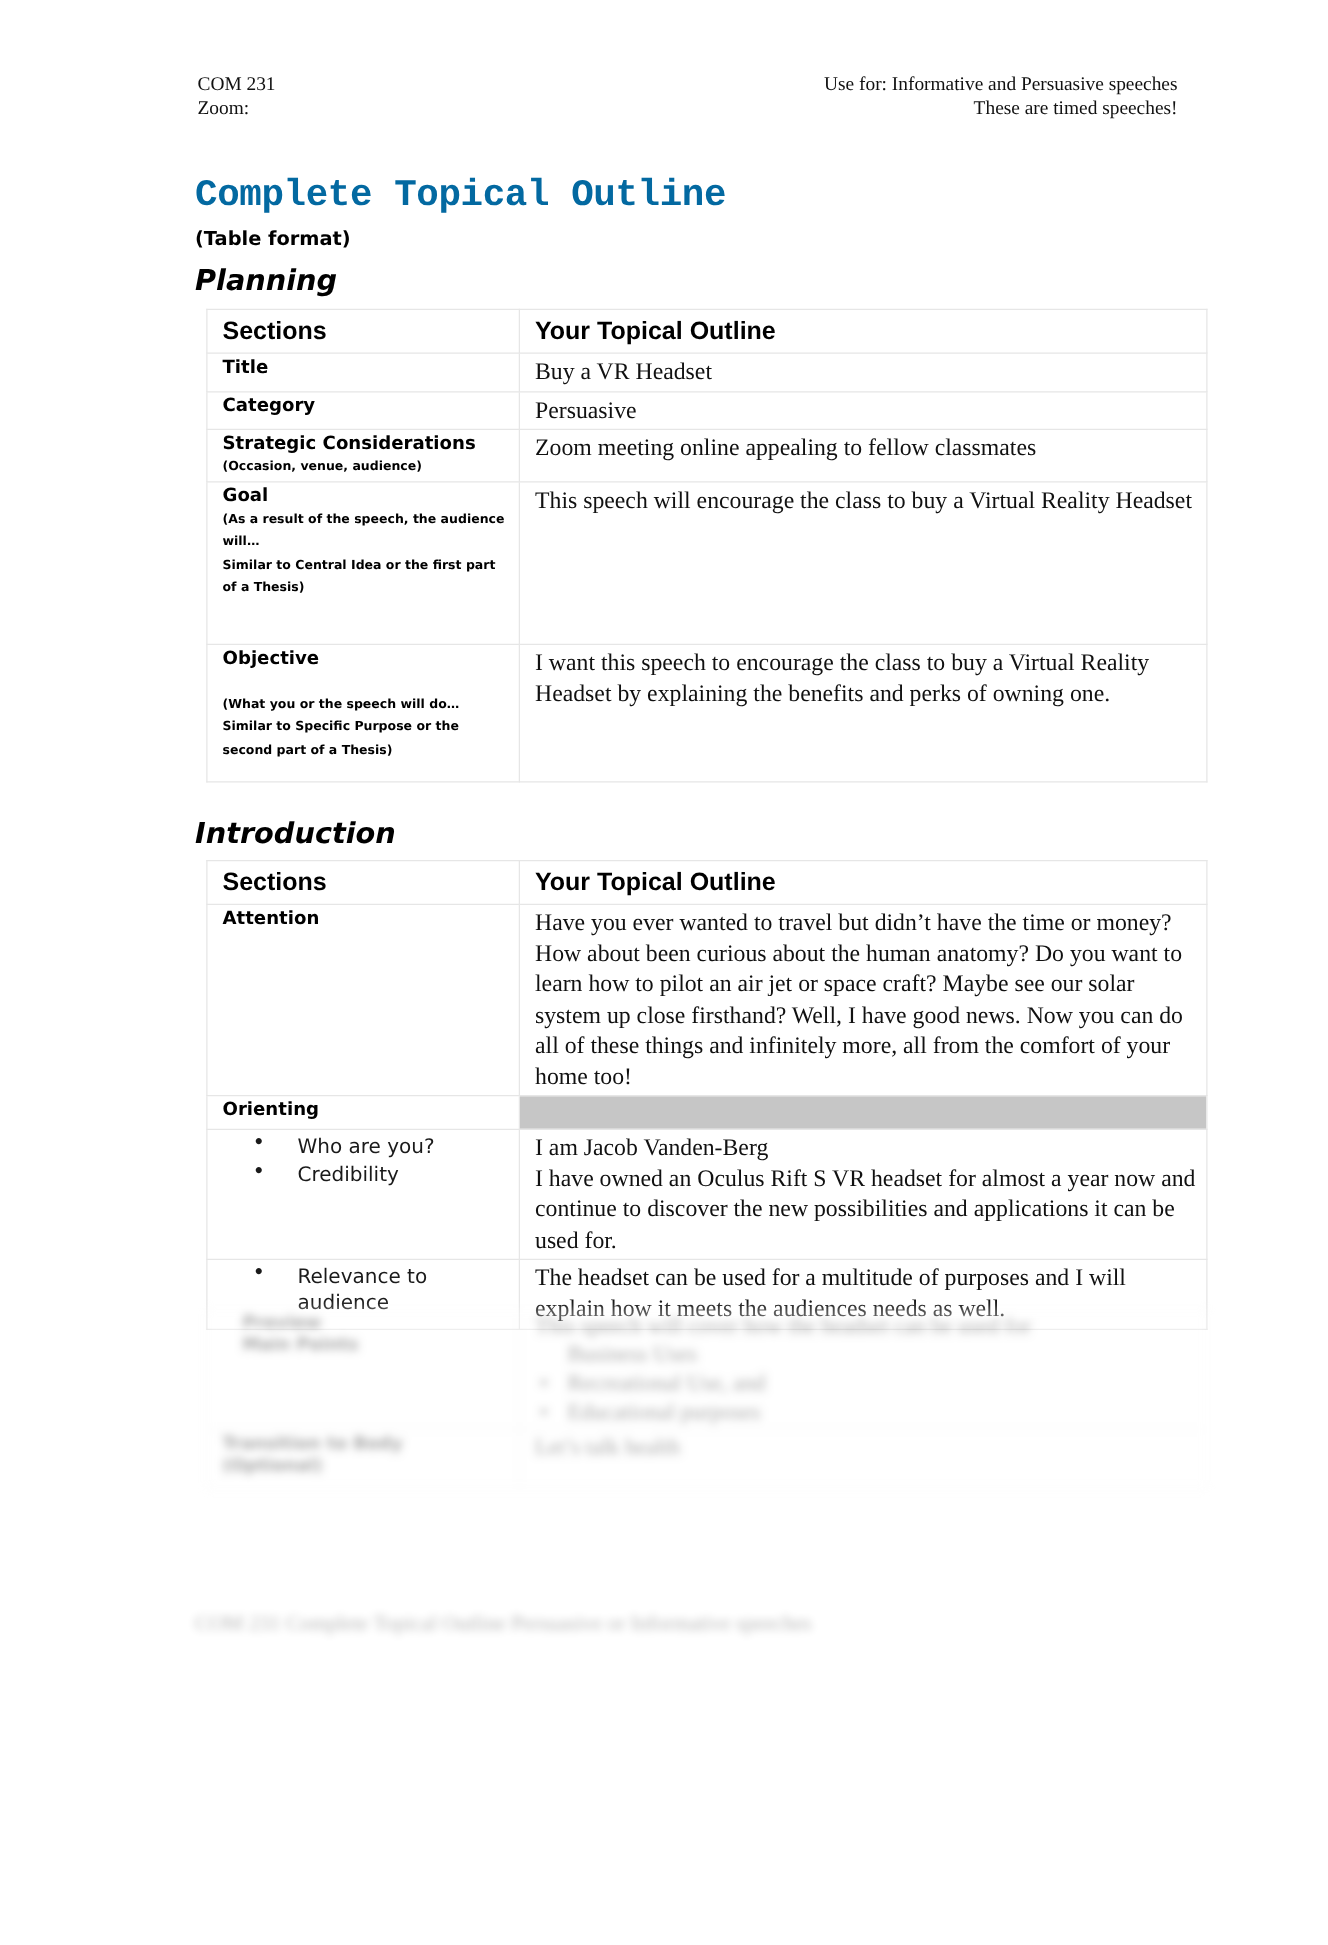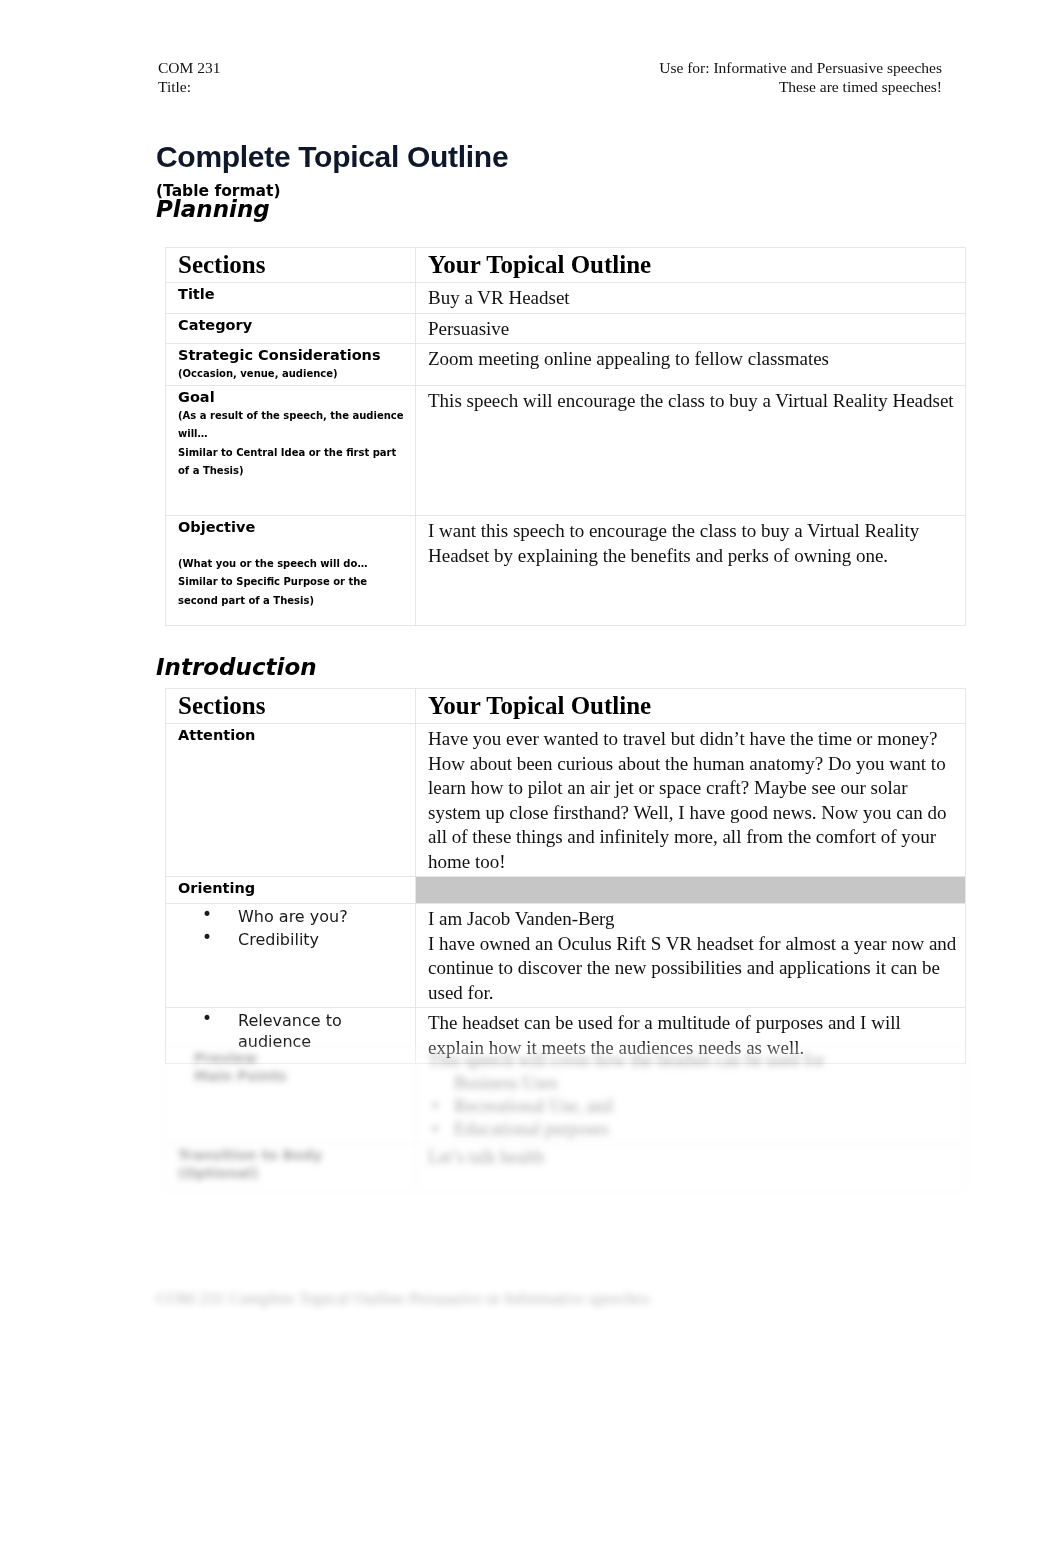--- a/index.html
+++ b/index.html
@@ -39,26 +39,26 @@
     align-items: baseline;
   }
   .doc-header .hleft { text-align: left; white-space: nowrap; }
   .doc-header .hright { text-align: left; white-space: nowrap; }
 
   
   .main-title {
     position: absolute;
     left: 156px;
     top: 140px;
-    font-family: Liberation Sans, sans-serif;
+    font-family: Liberation Mono, monospace;
     font-weight: bold;
     font-size: 30px;
     line-height: 34px;
     letter-spacing: -0.3px;
-    color: #0f172a;
+    color: #0369a1;
   }
   .sub-title {
     position: absolute;
     left: 156px;
     top: 182px;
     font-family: "DejaVu Sans", sans-serif;
     font-weight: bold;
     font-size: 15.5px;
     line-height: 19px;
     color: #000;
@@ -66,21 +66,21 @@
   .section-heading {
     font-family: "DejaVu Sans", sans-serif;
     font-weight: bold;
     font-style: italic;
     font-size: 23px;
     line-height: 27px;
     color: #000;
     position: absolute;
     left: 156px;
   }
-  #heading-planning { top: 196px; }
+  #heading-planning { top: 212px; }
   #heading-introduction { top: 654px; }
 
   
   .outline-table {
     position: absolute;
     border-collapse: collapse;
     table-layout: fixed;
     border: 1px solid #e3e3e3;
     background: #ffffff;
   }
@@ -97,23 +97,23 @@
   .outline-table col.c-left  { width: 250px; }
   .outline-table col.c-right { width: 550px; }
 
   .outline-table td {
     border: 1px solid #e6e6e6;
     vertical-align: top;
     padding: 2px 6px 2px 12px;
   }
 
   .hdr-cell {
-    font-family: Liberation Serif, serif;
-    font-weight: bold;
-    font-size: 25px;
+    font-family: Liberation Sans, sans-serif;
+    font-weight: bold;
+    font-size: 20px;
     line-height: 26px;
     padding-top: 4px !important;
     padding-bottom: 4px !important;
     color: #000;
   }
 
   .sec-label {
     font-family: "DejaVu Sans", sans-serif;
     font-weight: bold;
     font-size: 14.5px;
@@ -238,21 +238,21 @@
 <body>
 
 <div class="page">
 
   <div class="doc-header">
     <div class="hrow">
       <span class="hleft">COM 231</span>
       <span class="hright">Use for: Informative and Persuasive speeches</span>
     </div>
     <div class="hrow">
-      <span class="hleft">Title:</span>
+      <span class="hleft">Zoom:</span>
       <span class="hright">These are timed speeches!</span>
     </div>
   </div>
 
   <div class="main-title">Complete Topical Outline</div>
   <div class="sub-title">(Table format)</div>
 
   <div class="section-heading" id="heading-planning">Planning</div>
 
   <table class="outline-table" id="table-planning">

